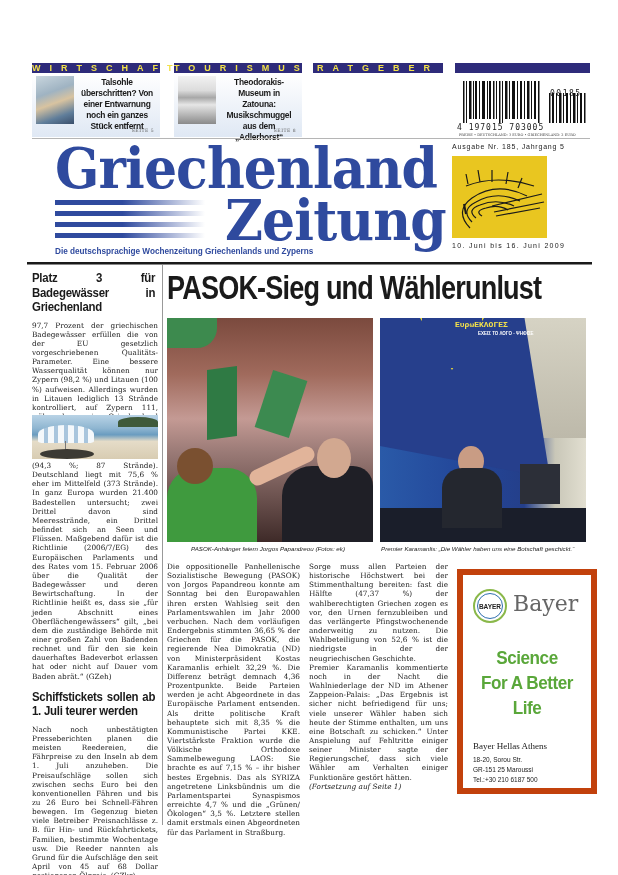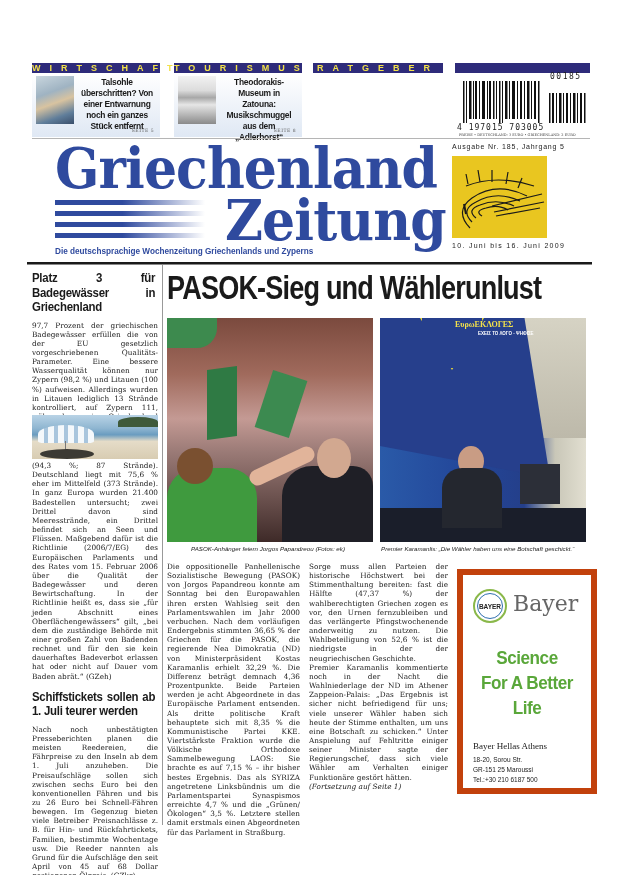--- a/index.html
+++ b/index.html
@@ -13,21 +13,21 @@
   .teaser-text { position:absolute; top:3px; left:44px; right:2px; font-family:"Liberation Sans", sans-serif; font-size:9.6px; font-weight:bold; line-height:11px; text-align:center; letter-spacing:-0.3px; transform:scaleX(0.88); transform-origin:center top; }
   .teaser-page { position:absolute; bottom:4px; right:6px; font-size:4.5px; color:#555; letter-spacing:0.5px; }
   .rule-top { position:absolute; top:138px; left:32px; width:558px; height:1px; background:#b5b5b5; }
 
   
   .barcode-box { position:absolute; top:63px; left:455px; width:135px; height:74px; }
   .barcode-head { height:10px; background:#2e2b7a; }
   .bars { position:absolute; top:18px; left:8px; width:78px; height:42px; }
   .bars2 { position:absolute; top:30px; left:94px; width:38px; height:30px; }
   .bc-num { position:absolute; top:60px; left:2px; font-family:"DejaVu Sans Mono", monospace; font-size:8px; letter-spacing:1px; }
-  .bc-add { position:absolute; top:9px; left:95px; font-family:"DejaVu Sans Mono", monospace; font-size:8px; letter-spacing:1.5px; }
+  .bc-add { position:absolute; top:26px; left:95px; font-family:"DejaVu Sans Mono", monospace; font-size:8px; letter-spacing:1.5px; }
   .bc-price { position:absolute; top:70px; left:4px; font-size:3.5px; color:#444; white-space:nowrap; }
 
   
   .mast-title1 { position:absolute; top:140px; left:55px; font-family:"DejaVu Serif", serif; font-weight:bold; color:#2f4a9e; font-size:56px; line-height:56px; letter-spacing:-1px; transform:scaleX(0.93); transform-origin:left top; }
   .mast-title2 { position:absolute; top:192px; left:225px; font-family:"DejaVu Serif", serif; font-weight:bold; color:#2f4a9e; font-size:56px; line-height:56px; letter-spacing:-1px; transform:scaleX(0.93); transform-origin:left top; }
   .mast-lines { position:absolute; top:200px; left:55px; width:150px; height:40px; }
   .mast-line { height:5px; margin-bottom:6px; background:linear-gradient(90deg, #2f4a9e 0%, #2f4a9e 45%, rgba(47,74,158,0) 100%); }
   .mast-sub { position:absolute; top:247px; left:55px; font-family:"Liberation Sans", sans-serif; font-weight:bold; font-size:8.2px; color:#2f4a9e; }
   .issue { position:absolute; top:143px; left:452px; font-family:"Liberation Sans", sans-serif; font-size:7px; letter-spacing:0.8px; color:#222; }
   .date { position:absolute; top:242px; left:452px; font-family:"Liberation Sans", sans-serif; font-size:7px; letter-spacing:1.3px; color:#222; }
@@ -200,21 +200,21 @@
   <div style="position:absolute;left:150px;top:120px;width:34px;height:40px;border-radius:50%;background:#d2a890;"></div>
   <div style="position:absolute;left:80px;top:140px;width:70px;height:16px;background:#e1b49a;transform:rotate(-25deg);border-radius:8px;"></div>
 </div>
 <div class="caption" style="left:191px;">PASOK-Anhänger feiern Jorgos Papandreou (Fotos: ek)</div>
 
 <div class="photo" style="top:318px;left:380px;width:206px;height:224px;">
   <div style="position:absolute;inset:0;background:linear-gradient(90deg,#2a5aa8 0%,#23479a 40%,#243f8a 70%,#c9c7b8 85%,#e2dfd1 100%);"></div>
   <div style="position:absolute;left:120px;top:0;width:86px;height:120px;background:linear-gradient(180deg,#d6d3c4,#bdb9aa);"></div>
   <div style="position:absolute;left:0;top:0;width:170px;height:160px;background:#263f8c;clip-path:polygon(0 0,85% 0,100% 100%,0 80%);"></div>
   <div style="position:absolute;left:40px;top:0;width:60px;height:50px;border:2px solid #e4d63a;border-top:none;clip-path:polygon(50% 100%,0 0,100% 0);"></div>
-  <div style="position:absolute;left:75px;top:2px;font-family:Liberation Serif, serif;font-weight:bold;font-size:8px;color:#f3e14a;white-space:nowrap;">ΕυρωΕΚΛΟΓΕΣ</div>
+  <div style="position:absolute;left:75px;top:2px;font-family:Liberation Mono, monospace;font-weight:bold;font-size:8px;color:#f3e14a;white-space:nowrap;">ΕυρωΕΚΛΟΓΕΣ</div>
   <div style="position:absolute;left:98px;top:13px;font-family:'Liberation Sans',sans-serif;font-weight:bold;font-size:4.5px;color:#fff;white-space:nowrap;">ΕΧΕΙΣ ΤΟ ΛΟΓΟ - ΨΗΦΙΣΕ</div>
   <div style="position:absolute;left:0;top:190px;width:206px;height:34px;background:#1a1e2a;"></div>
   <div style="position:absolute;left:78px;top:128px;width:26px;height:30px;border-radius:50%;background:#c99c84;"></div>
   <div style="position:absolute;left:62px;top:150px;width:60px;height:60px;background:#24272f;border-radius:20px 20px 0 0;"></div>
   <div style="position:absolute;left:140px;top:146px;width:40px;height:40px;background:#2c2f38;"></div>
 </div>
 <div class="caption" style="left:381px;">Premier Karamanlis: „Die Wähler haben uns eine Botschaft geschickt.“</div>
 
 <div class="art-col" style="top:562px;left:167px;width:133px;">
   <div>Die oppositionelle Panhellenische Sozialistische Bewegung (PASOK) von Jorgos Papandreou konnte am Sonntag bei den Europawahlen ihren ersten Wahlsieg seit den Parlamentswahlen im Jahr 2000 verbuchen. Nach dem vorläufigen Endergebnis stimmten 36,65 % der Griechen für die PASOK, die regierende Nea Dimokratia (ND) von Ministerpräsident Kostas Karamanlis erhielt 32,29 %. Die Differenz beträgt demnach 4,36 Prozentpunkte. Beide Parteien werden je acht Abgeordnete in das Europäische Parlament entsenden. Als dritte politische Kraft behauptete sich mit 8,35 % die Kommunistische Partei KKE. Viertstärkste Fraktion wurde die Völkische Orthodoxe Sammelbewegung LAOS: Sie brachte es auf 7,15 % – ihr bisher bestes Ergebnis. Das als SYRIZA angetretene Linksbündnis um die Parlamentspartei Synaspismos erreichte 4,7 % und die „Grünen/Ökologen“ 3,5 %. Letztere stellen damit erstmals einen Abgeordneten für das Parlament in Straßburg.</div>

